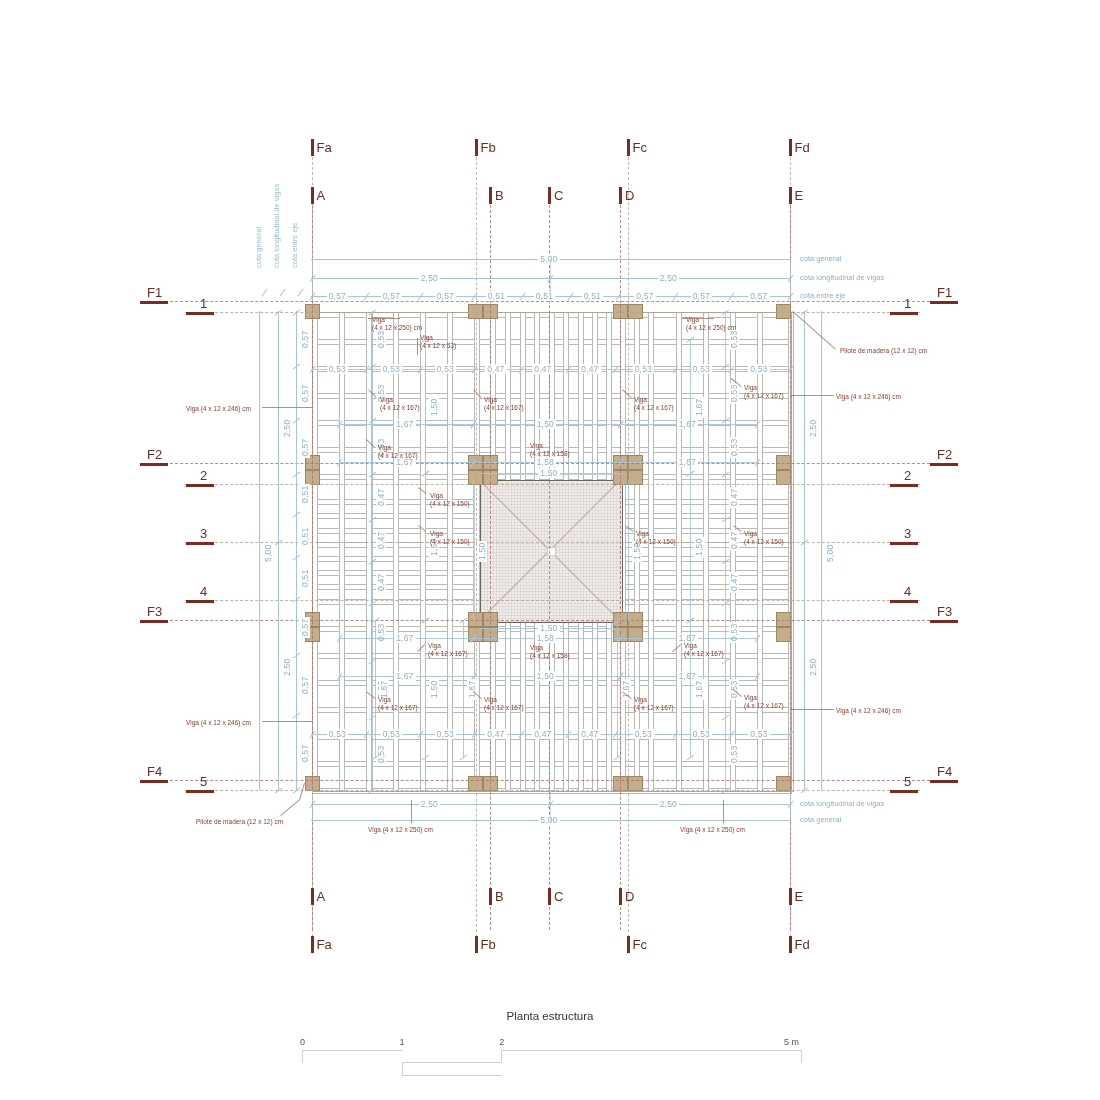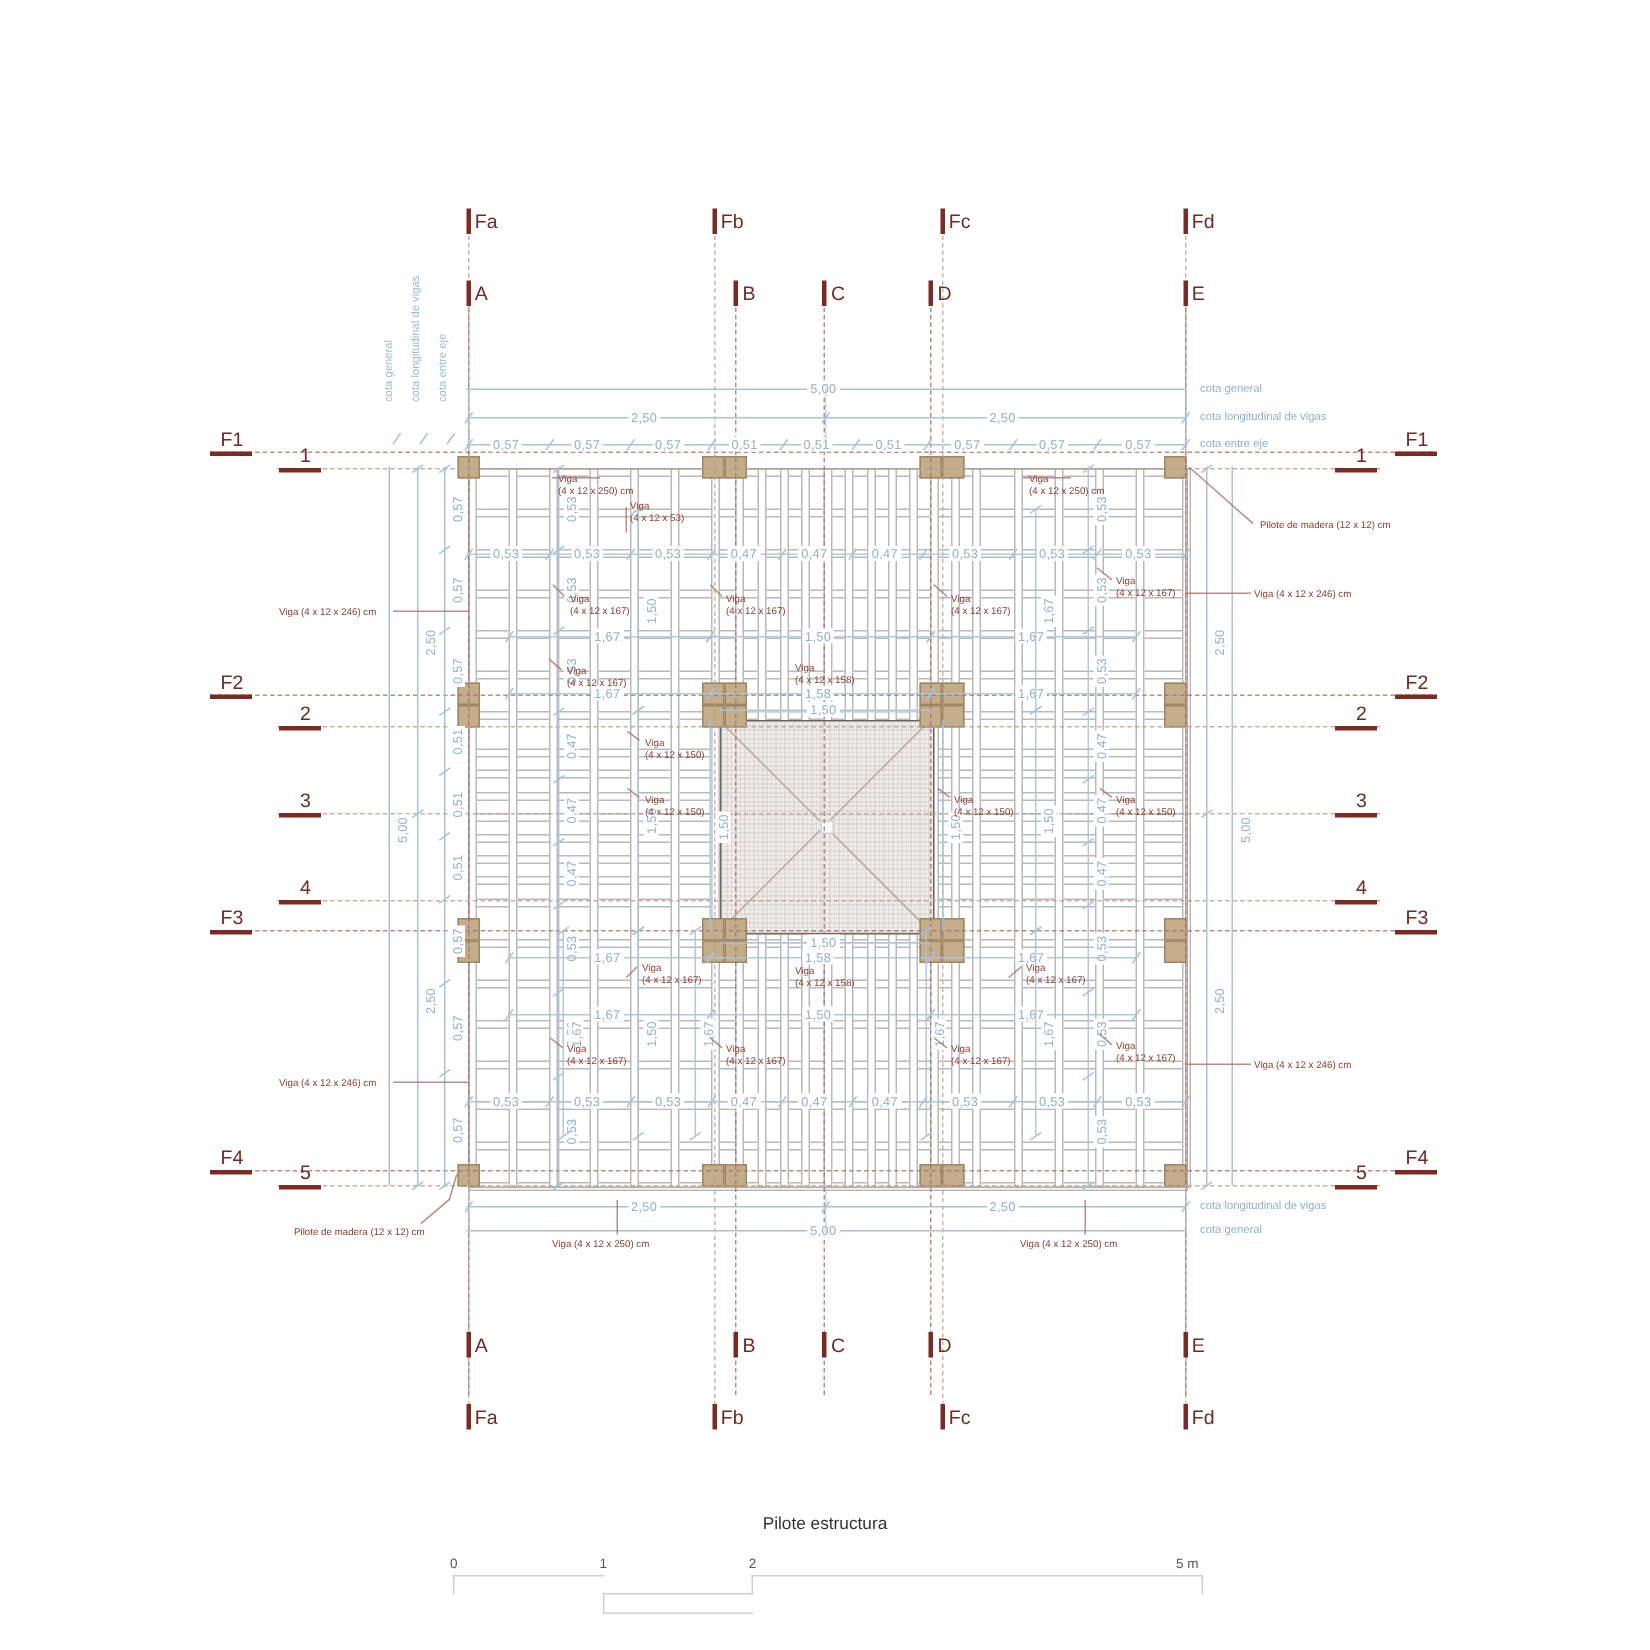--- a/index.html
+++ b/index.html
@@ -551,21 +551,21 @@
     <div class="note2" style="left: 836px; top: 393px;">Viga (4 x 12 x 246) cm</div>
     <div class="leader" style="left: 790px; top: 395px; width: 44px; transform: rotate(0deg); opacity: 0.8;"></div>
     <div class="note2" style="left: 186px; top: 719px;">Viga (4 x 12 x 246) cm</div>
     <div class="leader" style="left: 262px; top: 721px; width: 50px; transform: rotate(0deg); opacity: 0.8;"></div>
     <div class="note2" style="left: 836px; top: 707px;">Viga (4 x 12 x 246) cm</div>
     <div class="leader" style="left: 790px; top: 709px; width: 44px; transform: rotate(0deg); opacity: 0.8;"></div>
     <div class="note2" style="left: 368px; top: 826px;">Viga (4 x 12 x 250) cm</div>
     <div class="leader" style="left: 412px; top: 800px; width: 23px; transform: rotate(90deg); opacity: 0.8;"></div>
     <div class="note2" style="left: 680px; top: 826px;">Viga (4 x 12 x 250) cm</div>
     <div class="leader" style="left: 724px; top: 800px; width: 23px; transform: rotate(90deg); opacity: 0.8;"></div>
-    <div class="caption" style="left: 0px; top: 1010px; width: 1100px; text-align: center;">Pilote estructura</div>
+    <div class="caption" style="left: 0px; top: 1010px; width: 1100px; text-align: center;">Planta estructura</div>
     <div class="sc-txt" style="left: 300px; top: 1037px;">0</div>
     <div class="sc-txt" style="left: 399.6px; top: 1037px;">1</div>
     <div class="sc-txt" style="left: 499.2px; top: 1037px;">2</div>
     <div class="sc-txt" style="left: 784px; top: 1037px;">5 m</div>
     <div style="position: absolute; left: 302px; top: 1050px; width: 99.6px; height: 12px; border-left: 1px solid rgb(207, 207, 207); border-top: 1px solid rgb(207, 207, 207);"></div>
     <div style="position: absolute; left: 401.6px; top: 1062px; width: 99.6px; height: 12px; border-left: 1px solid rgb(207, 207, 207); border-top: 1px solid rgb(207, 207, 207); border-bottom: 1px solid rgb(207, 207, 207);"></div>
     <div style="position: absolute; left: 501.2px; top: 1050px; width: 298.8px; height: 12px; border-left: 1px solid rgb(207, 207, 207); border-top: 1px solid rgb(207, 207, 207); border-right: 1px solid rgb(207, 207, 207);"></div>
   </div>
 
 </body></html>

